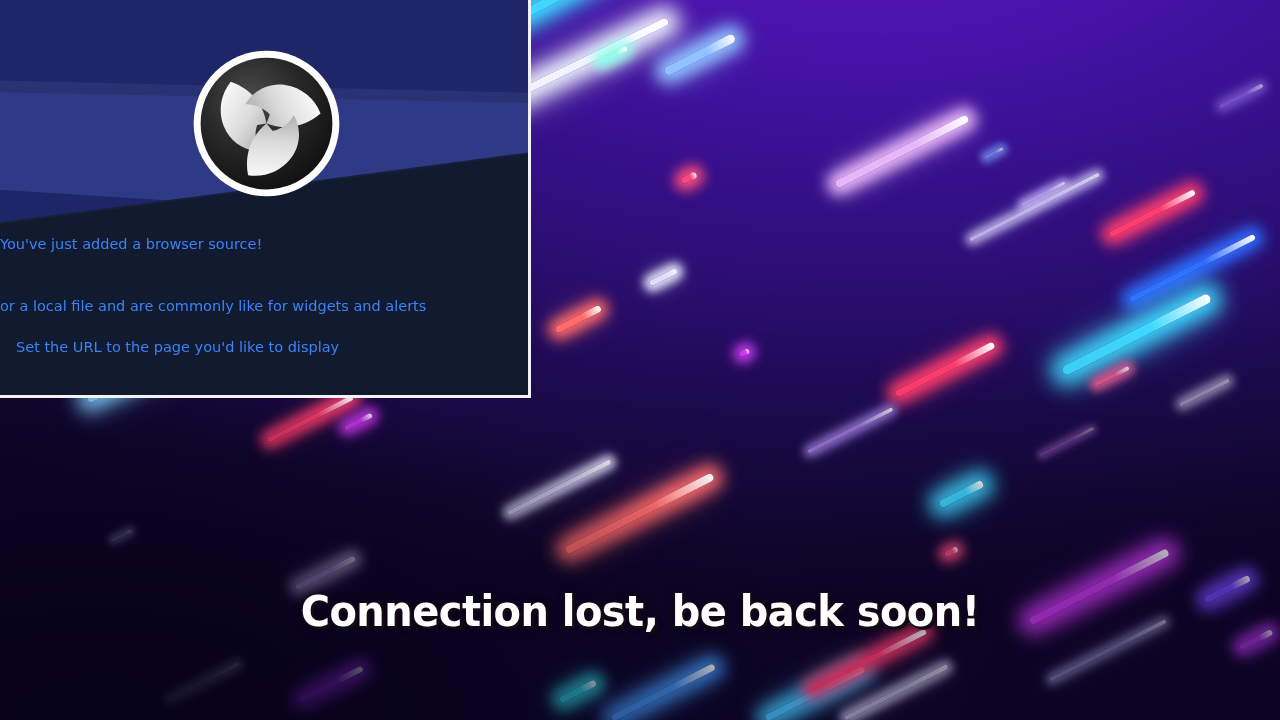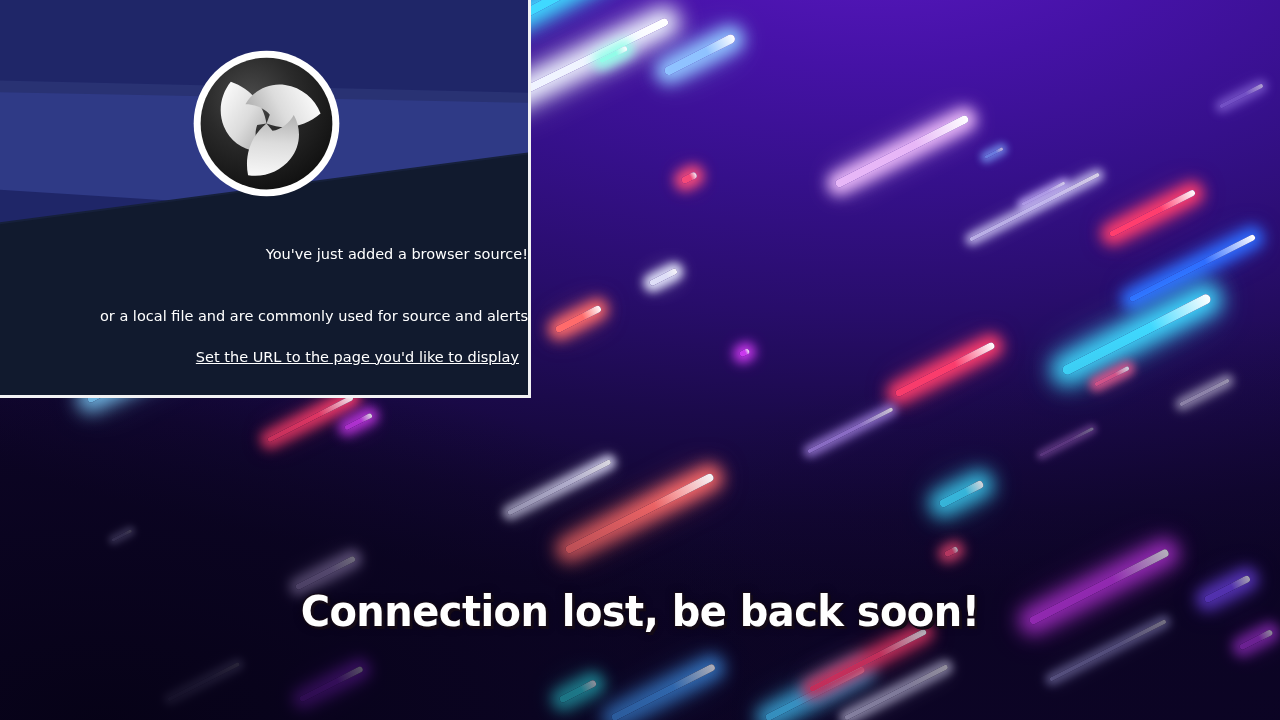--- a/index.html
+++ b/index.html
@@ -123,38 +123,37 @@
     top: 46px;
     width: 155px;
     height: 155px;
   }
 
   
   #panel-copy {
     position: absolute;
     left: 0;
     right: 0;
-    top: 246px;
-    text-align: right;
-    color: #ffffff;
+    top: 236px;
+    text-align: left;
+    color: #3b82f6;
     font-family: "DejaVu Sans", "Liberation Sans", sans-serif;
     font-size: 14.5px;
   }
   #panel-copy .line-main {
     margin: 0 0 22px 0;
     line-height: 1.2;
   }
   #panel-copy .line-body {
     margin: 0 0 22px 0;
     line-height: 1.42;
   }
   #panel-copy .line-tail {
-    margin: 9px;
+    margin: 16px;
     line-height: 1.2;
-    text-decoration: underline;
   }
 </style>
 </head>
 <body>
 
 <div id="stage">
 
   <div id="neon-bg">
       <div class="streak" style="left: 505px; top: 19.5px; width: 120px; height: 9px; transform: rotate(-28deg); opacity: 1; background: linear-gradient(90deg, rgb(63, 217, 255) 0%, rgb(63, 217, 255) 60%, rgb(255, 255, 255) 100%); box-shadow: rgb(63, 217, 255) 0px 0px 18px 10px, rgb(63, 217, 255) 0px 0px 39.6px;"></div>
       <div class="streak" style="left: 497px; top: 100px; width: 190px; height: 8px; transform: rotate(-26deg); opacity: 1; background: linear-gradient(90deg, rgb(240, 244, 255) 0%, rgb(240, 244, 255) 60%, rgb(255, 255, 255) 100%); box-shadow: rgb(240, 244, 255) 0px 0px 20px 11px, rgb(240, 244, 255) 0px 0px 44px;"></div>
@@ -246,20 +245,20 @@
                      C 53 124, 72 136, 92 136
                      C 86 126, 84 112, 88 102 Z"></path>
           </g>
         </g>
       </svg>
 
       <div id="panel-copy">
         <p class="line-main">You've just added a browser source!</p>
         <p class="line-body">
           <br>
-          <span>or a local file and are commonly used for source and alerts</span>
+          <span>or a local file and are commonly like for widgets and alerts</span>
         </p>
         <p class="line-tail">Set the URL to the page you'd like to display</p>
       </div>
     </div>
   </div>
 
 </div>
 
 </body></html>

